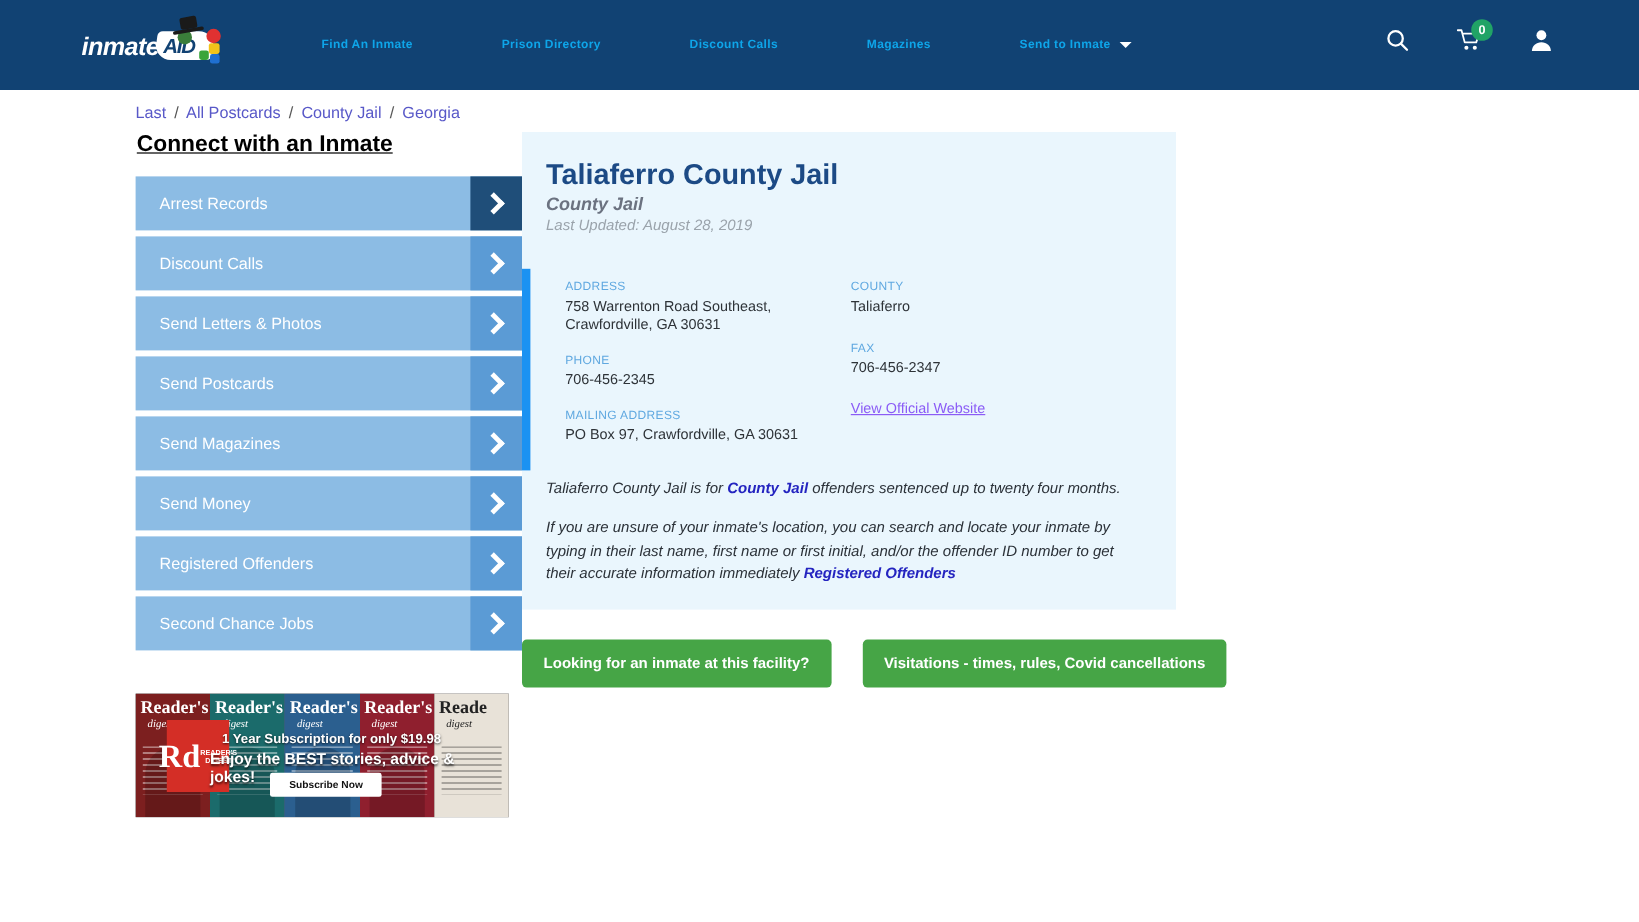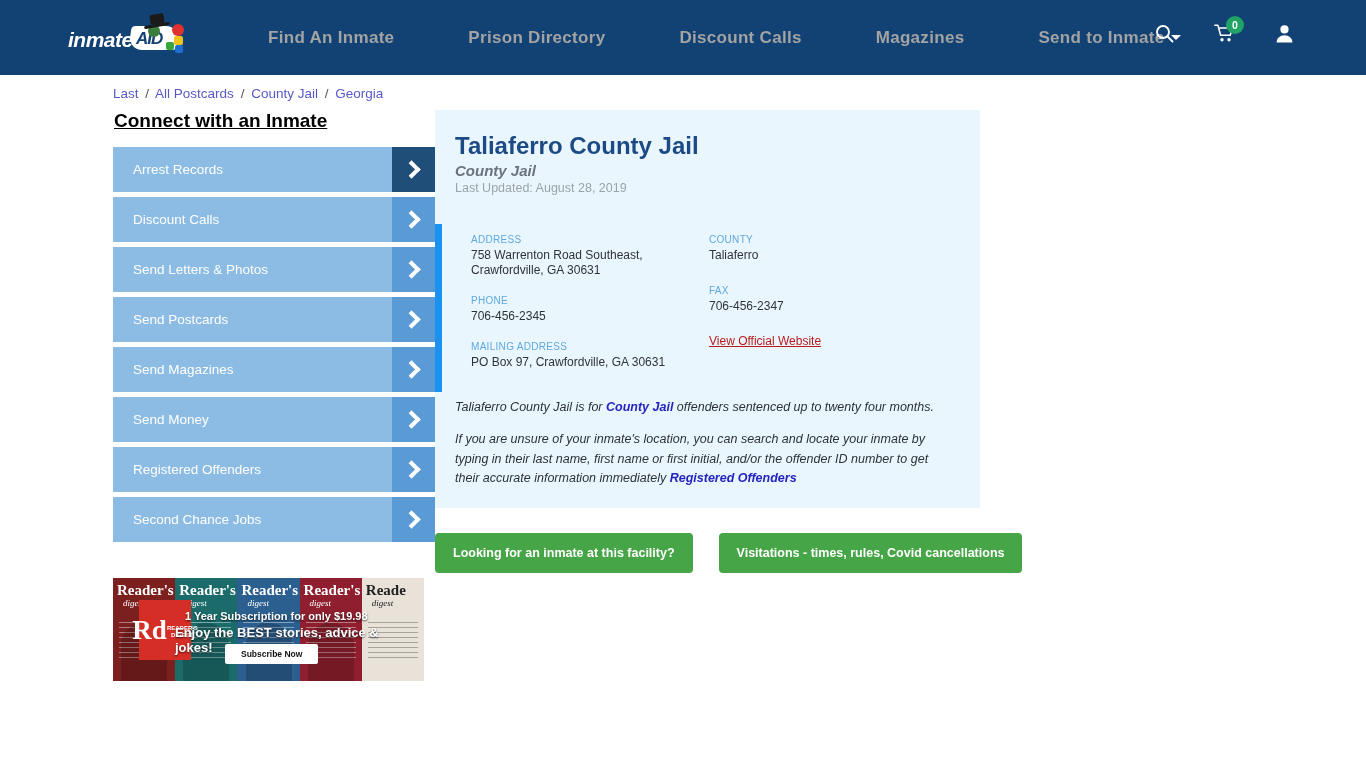--- a/index.html
+++ b/index.html
@@ -66,22 +66,22 @@
     z-index: 4;
   }
   .logo-blob {
     position: absolute; z-index: 5; border-radius: 2px;
   }
   .nav {
     display: flex; align-items: center;
     flex: 1 1 auto;
   }
   .nav-item {
-    color: #a3a3a3;
-    font-size: 17px;
+    color: #0ea5e9;
+    font-size: 10px;
     font-weight: bold;
     letter-spacing: 0.3px;
     text-decoration: none;
     margin-right: 74px;
     white-space: nowrap;
     cursor: pointer;
   }
   .nav-item.dropdown { display: inline-flex; align-items: center; gap: 7px; }
   .caret {
     width: 0; height: 0;
@@ -222,40 +222,40 @@
   .panel-head { padding: 0 20px 0 20px; }
   .facility-name {
     font-size: 24px; font-weight: bold; color: #1c4a85;
     margin: 0 0 2px 0;
   }
   .facility-type {
     font-size: 15px; font-weight: bold; font-style: italic;
     color: #6b7280; margin: 0 0 2px 0;
   }
   .last-updated {
-    font-size: 12.5px; color: #9aa3ab;
+    font-size: 12.5px; font-style: italic; color: #9aa3ab;
     margin: 0;
   }
   .info-block {
     margin: 29px 0 0 0;
     border-left: 7px solid #1b92f2;
     padding: 10px 0 22px 29px;
     display: flex;
   }
   .info-col { width: 238px; }
   .info-col.second { width: 230px; }
   .info-group { margin-bottom: 17px; }
   .info-group:last-child { margin-bottom: 0; }
   .info-label {
     font-size: 10px; color: #5fa8e0; letter-spacing: 0.3px;
     margin-bottom: 3px;
   }
   .info-value { font-size: 12px; color: #2e3338; line-height: 1.25; }
   .info-link {
-    font-size: 12px; color: #b91c1c; text-decoration: underline; cursor: pointer;
+    font-size: 12px; color: #8b5cf6; text-decoration: underline; cursor: pointer;
   }
 
   .prose { padding: 6px 25px 20px 20px; }
   .prose p {
     font-size: 12.5px; font-style: italic; color: #2b3138;
     line-height: 1.54; margin: 0 0 13px 0;
   }
   .prose p:last-child { margin-bottom: 0; }
   .prose a { color: #2424c0; font-weight: bold; text-decoration: none; cursor: pointer; }
 

